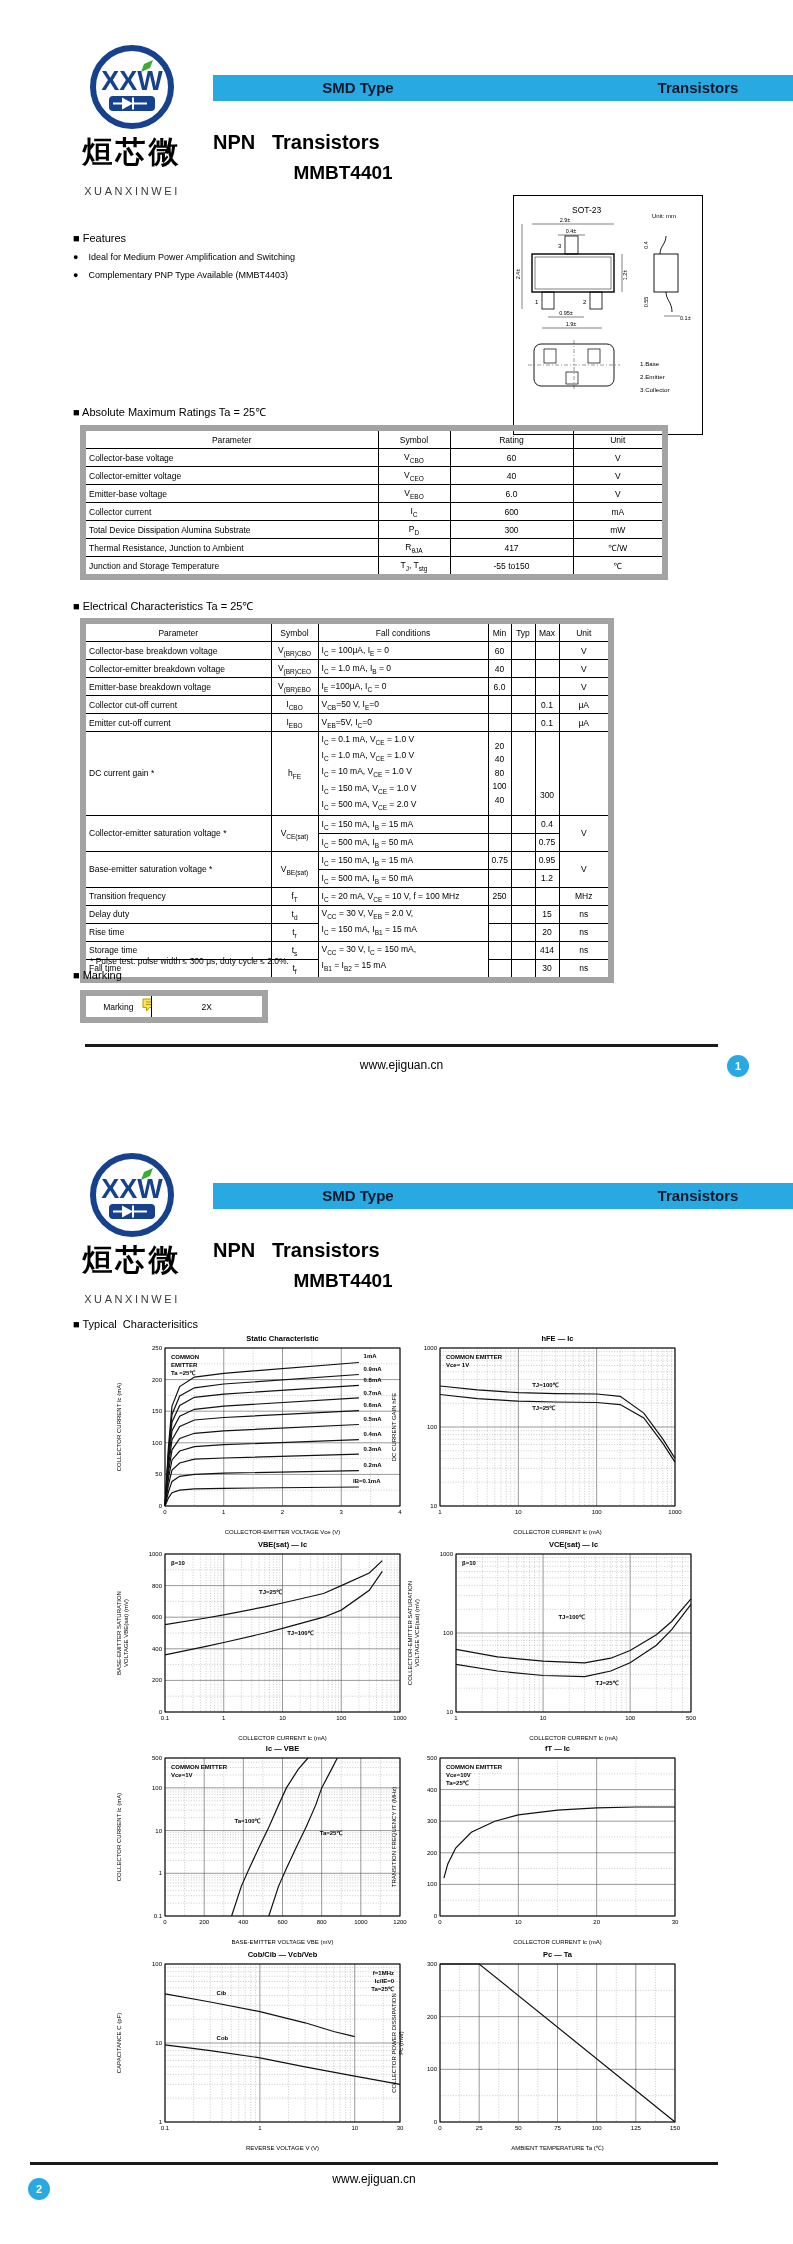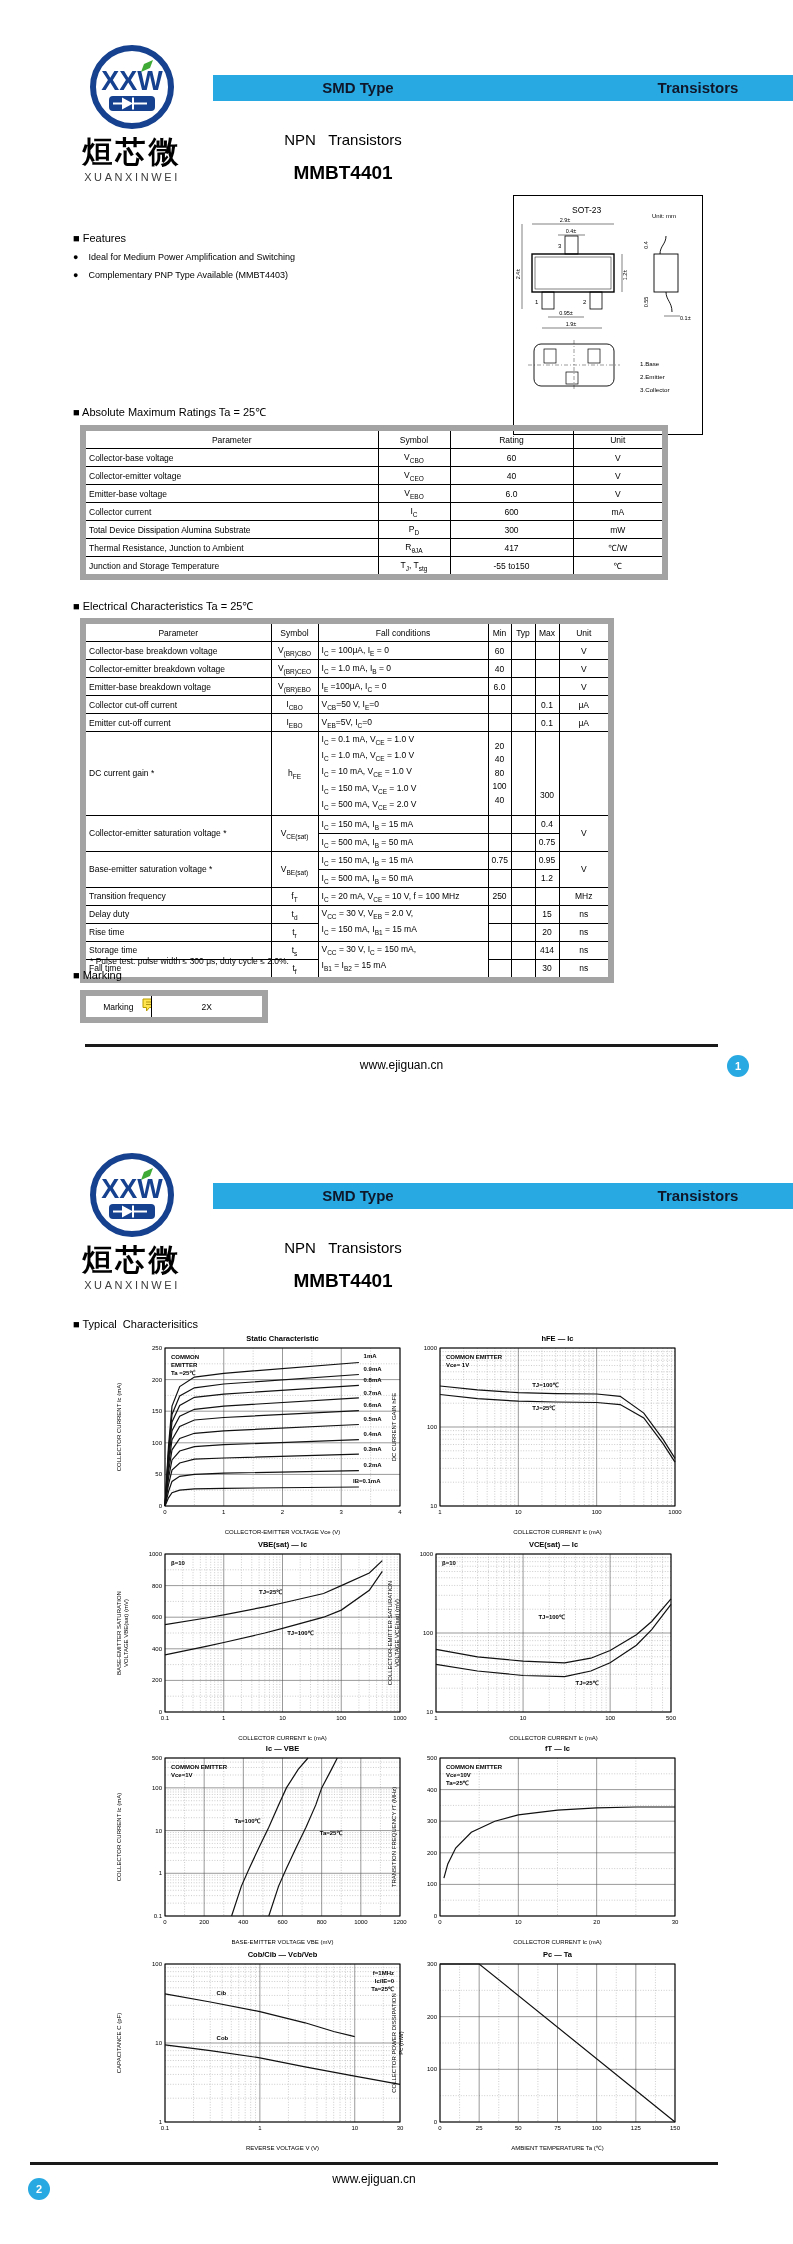--- a/index.html
+++ b/index.html
@@ -3,22 +3,22 @@
 <meta charset="utf-8">
 <style>
   html,body{margin:0;padding:0}
   body{width:793px;height:2244px;position:relative;background:#fff;color:#000;
        font-family:"Liberation Sans",sans-serif;overflow:hidden}
   .abs{position:absolute}
   .bar{background:#29a9e1;height:26px}
   .bar span{color:#0f172a;font-size:15px;font-weight:600;line-height:26px;position:absolute;top:0}
   .logo-wrap{text-align:center}
   .cn{font-size:30px;font-weight:bold;letter-spacing:3px;text-align:center;line-height:36px}
-  .en{font-size:11px;letter-spacing:2.6px;color:#3c3c3c;text-align:center;margin-top:1px}
-  .t1{font-size:15px;font-weight:normal;text-align:center;white-space:pre}
+  .en{font-size:11px;letter-spacing:2.6px;color:#3c3c3c;text-align:center;margin-top:15px}
+  .t1{font-size:20px;font-weight:bold;text-align:left;white-space:pre}
   .t2{font-size:19px;font-weight:bold;text-align:center}
   .sec{font-size:11px;white-space:pre}
   .feat-item{font-size:9px;margin-top:8px;display:flex;gap:10px;align-items:center}
   .bullet{font-size:9px}
   table.dt{border-collapse:collapse;table-layout:fixed;font-size:8.5px;border:6px solid #a3a3a3}
   .dt td{border:1px solid #000;text-align:center;padding:1px 3px;height:15px;overflow:hidden;vertical-align:middle}
   .dt .l{text-align:left}
   .dt .pre{white-space:pre-line;line-height:13.5px}
   .dt .bot{vertical-align:bottom;padding-bottom:15px}
   sub{font-size:6.5px}
@@ -582,21 +582,21 @@
       <text x="169.5" y="9" text-anchor="middle" font-size="7.5" font-weight="bold">VBE(sat)  —  Ic</text>
       <text x="169.5" y="202" text-anchor="middle" font-size="6">COLLECTOR CURRENT   Ic  (mA)</text>
       <text transform="translate(8,95) rotate(-90)" text-anchor="middle" font-size="6">BASE-EMITTER SATURATION</text>
       <text transform="translate(15,95) rotate(-90)" text-anchor="middle" font-size="6">VOLTAGE   VBE(sat)   (mV)</text>
       <text x="58" y="27" text-anchor="start" font-size="6" font-weight="bold">β=10</text>
       <path d="M52.0,86.6L93.1,80.0L110.8,76.8L151.8,68.9L169.5,65.0L210.6,55.5L228.3,47.6L256.3,35.0L269.3,22.6" fill="none" stroke="#111" stroke-width="1.2"></path>
       <text x="146.1210244905178" y="55.5" font-size="6" font-weight="bold">TJ=25℃</text>
       <path d="M52.0,116.8L93.1,108.4L110.8,104.5L151.8,95.0L169.5,90.3L210.6,79.2L228.3,72.1L256.3,52.3L269.3,33.4" fill="none" stroke="#111" stroke-width="1.2"></path>
       <text x="174.15189820529798" y="97.37" font-size="6" font-weight="bold">TJ=100℃</text>
     </svg></div>
-<div class="abs chart" style="left:384px;top:1538px"><svg width="300" height="205" viewBox="0 0 300 205">
+<div class="abs chart" style="left:404px;top:1538px"><svg width="300" height="205" viewBox="0 0 300 205">
       <line x1="78.21075775847277" x2="78.21075775847277" y1="16" y2="174" stroke="#9a9a9a" stroke-width="0.5" stroke-dasharray="1,1.6"></line>
       <line x1="93.54306816266543" x2="93.54306816266543" y1="16" y2="174" stroke="#9a9a9a" stroke-width="0.5" stroke-dasharray="1,1.6"></line>
       <line x1="104.42151551694553" x2="104.42151551694553" y1="16" y2="174" stroke="#9a9a9a" stroke-width="0.5" stroke-dasharray="1,1.6"></line>
       <line x1="112.85949482768484" x2="112.85949482768484" y1="16" y2="174" stroke="#9a9a9a" stroke-width="0.5" stroke-dasharray="1,1.6"></line>
       <line x1="119.75382592113822" x2="119.75382592113822" y1="16" y2="174" stroke="#9a9a9a" stroke-width="0.5" stroke-dasharray="1,1.6"></line>
       <line x1="125.58289980410805" x2="125.58289980410805" y1="16" y2="174" stroke="#9a9a9a" stroke-width="0.5" stroke-dasharray="1,1.6"></line>
       <line x1="130.6322732754183" x2="130.6322732754183" y1="16" y2="174" stroke="#9a9a9a" stroke-width="0.5" stroke-dasharray="1,1.6"></line>
       <line x1="135.08613632533087" x2="135.08613632533087" y1="16" y2="174" stroke="#9a9a9a" stroke-width="0.5" stroke-dasharray="1,1.6"></line>
       <line x1="165.28101034463037" x2="165.28101034463037" y1="16" y2="174" stroke="#9a9a9a" stroke-width="0.5" stroke-dasharray="1,1.6"></line>
       <line x1="180.61332074882304" x2="180.61332074882304" y1="16" y2="174" stroke="#9a9a9a" stroke-width="0.5" stroke-dasharray="1,1.6"></line>

